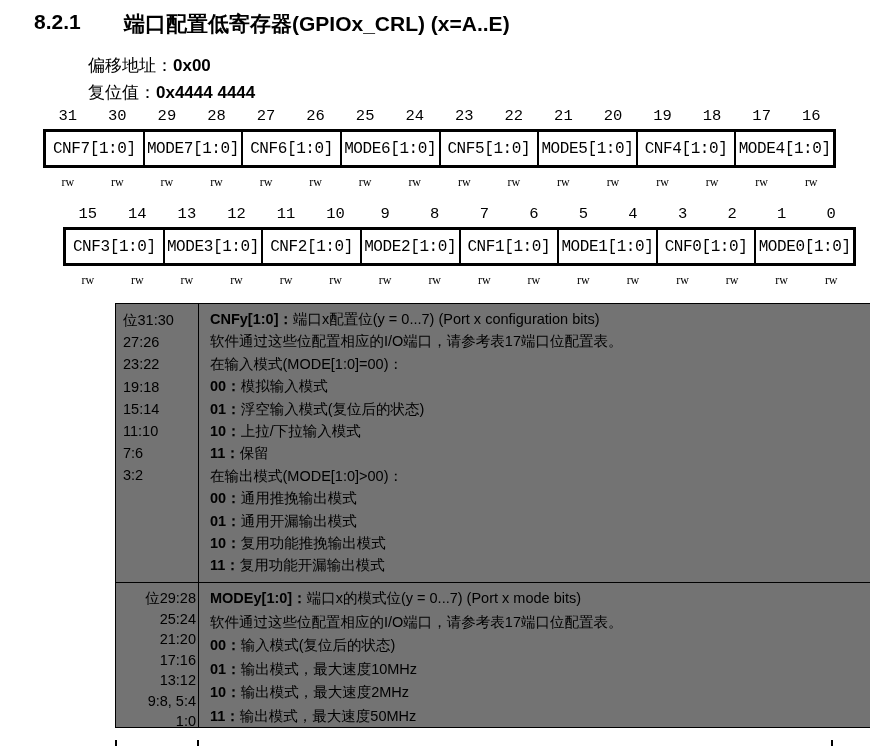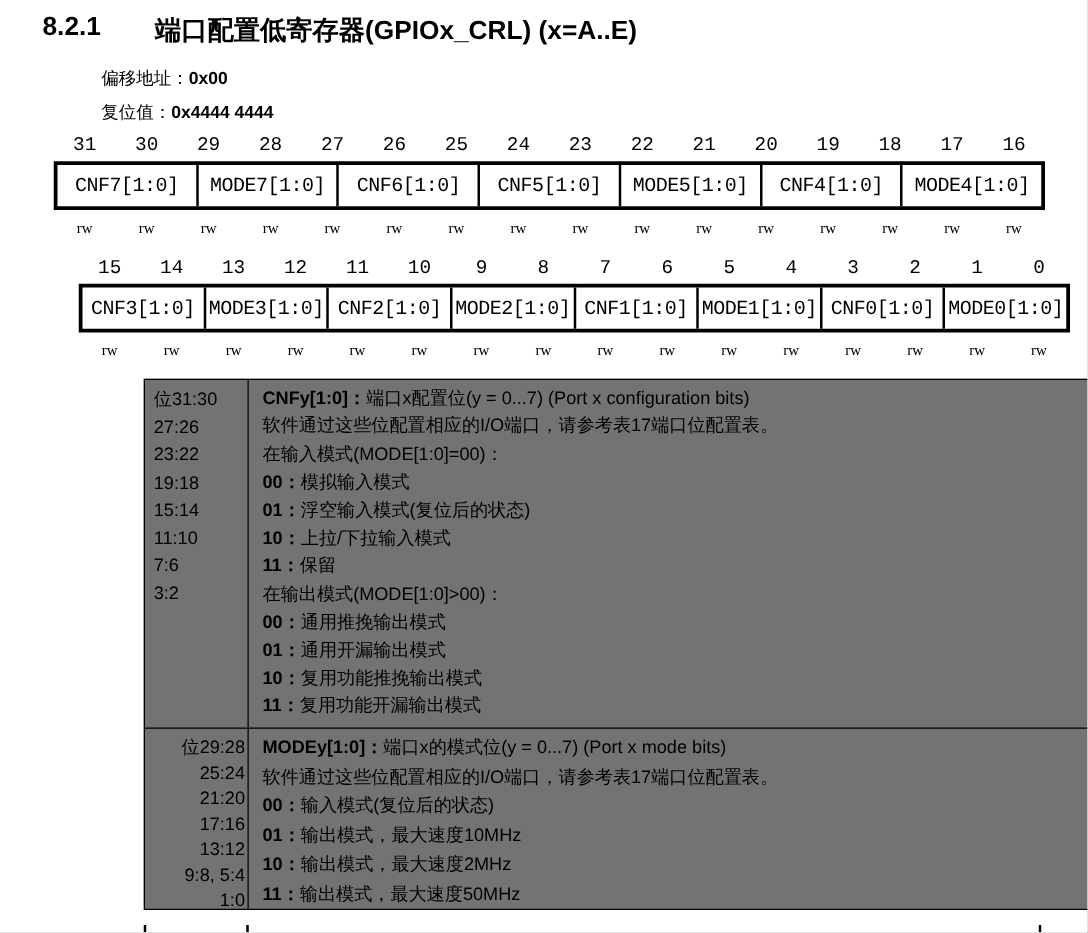--- a/index.html
+++ b/index.html
@@ -6,21 +6,21 @@
   .page {
     position:relative; width:870px; height:746px; background:#ffffff;
     color:#000; font-family:"Liberation Sans", sans-serif; overflow:hidden;
   }
   
   .title {
     position:absolute; left:30px; top:6px; margin:4px;
     font-size:21px; font-weight:bold; display:flex; white-space:nowrap;
   }
   .sec-num { width:90px; flex:0 0 90px; }
-  .meta { position:absolute; left:81px; font-size:14px; white-space:nowrap; }
+  .meta { position:absolute; left:88px; font-size:17px; white-space:nowrap; }
   .meta b { font-weight:bold; }
   .meta.offset { top:54px; }
   .meta.reset  { top:81px;text-align:right; }
   
   .reg-row { position:absolute; left:43px; width:793px; }
   #regrow-0 { top:107px; }
   #regrow-1 { top:205px;padding-left:20px; }
   .bits-row {
     display:flex; height:19px; font-family:Liberation Mono, monospace;
     font-size:15.5px;
@@ -102,20 +102,21 @@
         <span class="bitnum">20</span>
         <span class="bitnum">19</span>
         <span class="bitnum">18</span>
         <span class="bitnum">17</span>
         <span class="bitnum">16</span>
       </div>
     <div class="cells-row">
         <div class="fieldcell">CNF7[1:0]</div>
         <div class="fieldcell">MODE7[1:0]</div>
         <div class="fieldcell">CNF6[1:0]</div>
+        <div class="fieldcell">MODE6[1:0]</div>
         <div class="fieldcell">CNF5[1:0]</div>
         <div class="fieldcell">MODE5[1:0]</div>
         <div class="fieldcell">CNF4[1:0]</div>
         <div class="fieldcell">MODE4[1:0]</div>
       </div>
     <div class="access-row">
         <span class="acc">rw</span>
         <span class="acc">rw</span>
         <span class="acc">rw</span>
         <span class="acc">rw</span>

